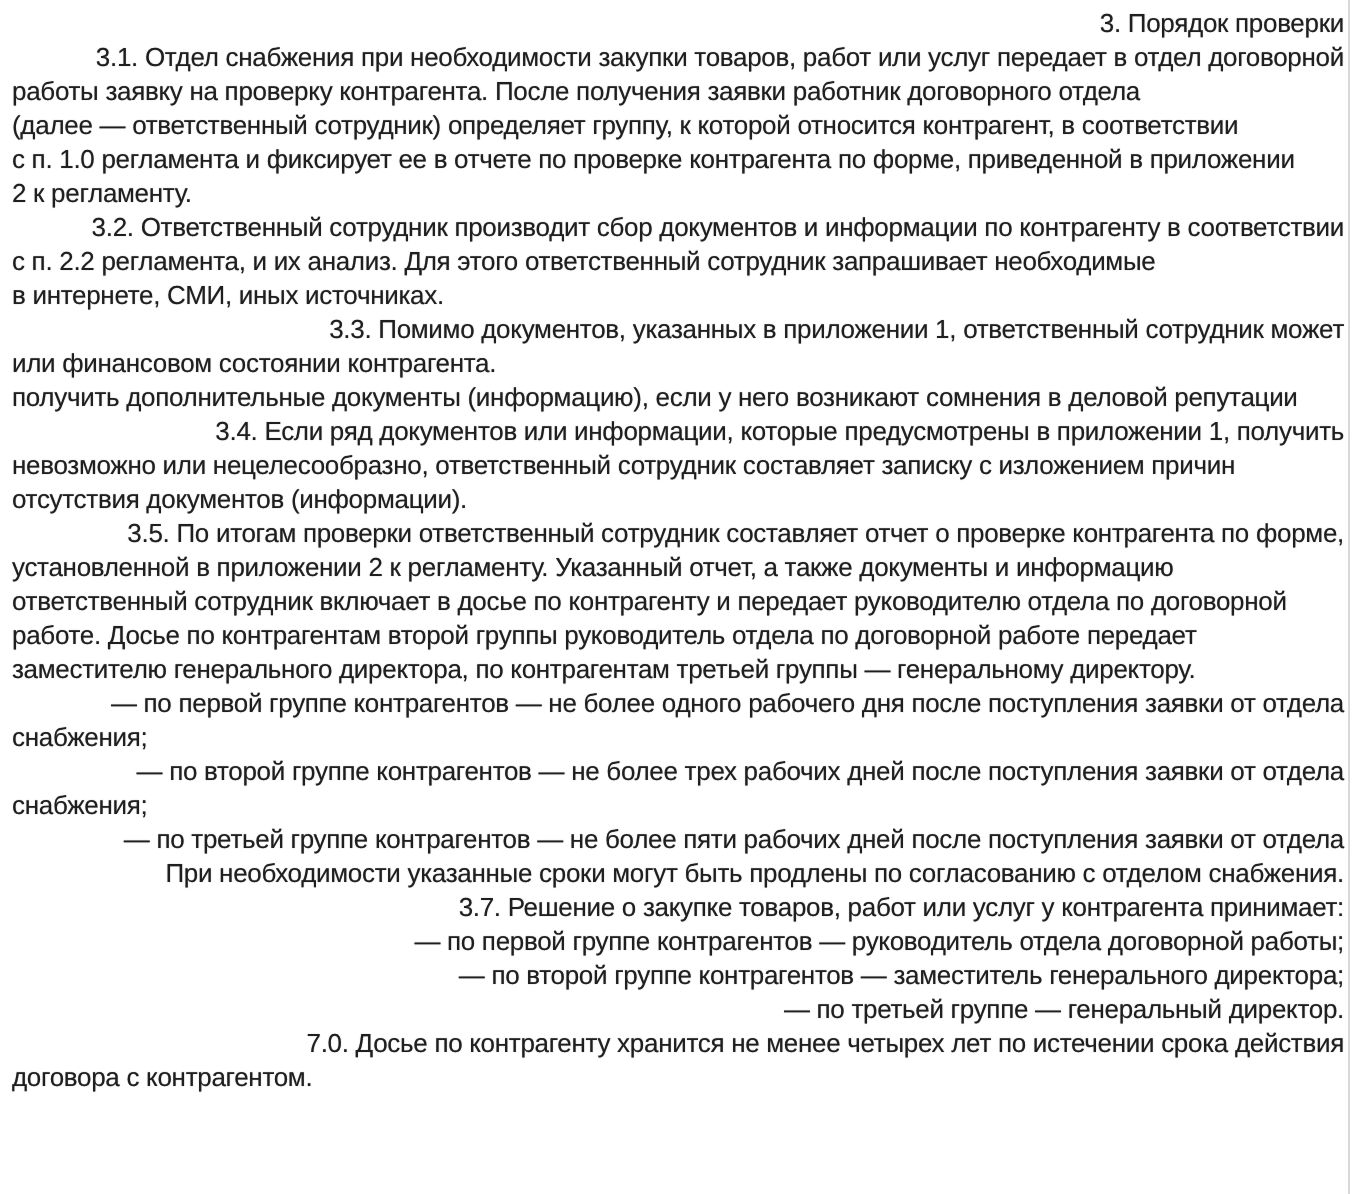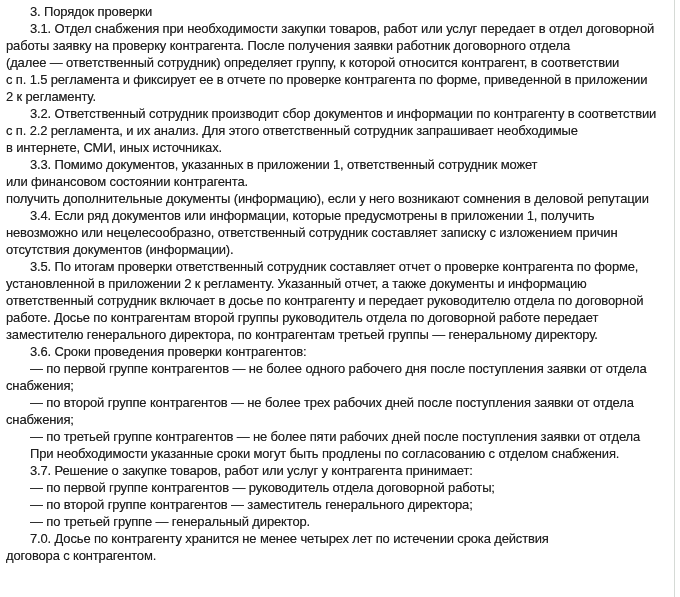--- a/index.html
+++ b/index.html
@@ -27,56 +27,56 @@
     letter-spacing: -0.15px;
   }
   .line {
     height: 17px;
     line-height: 17px;
     white-space: nowrap;
     text-shadow: 0 0 0.5px rgba(0,0,0,0.5);
   }
   .ind {
     padding-left: 24px;
+    text-align: right;
   }
   .page-edge {
     position: absolute;
     top: 0;
     left: 674px;
     width: 1px;
     height: 597px;
     background: var(--border, #d6dad6);
   }
 </style>
 </head>
 <body>
 
 <div class="page">
   <div class="content">
     <div class="line ind">3. Порядок проверки</div>
     <div class="line ind">3.1. Отдел снабжения при необходимости закупки товаров, работ или услуг передает в отдел договорной</div>
     <div class="line">работы заявку на проверку контрагента. После получения заявки работник договорного отдела</div>
     <div class="line">(далее — ответственный сотрудник) определяет группу, к которой относится контрагент, в соответствии</div>
-    <div class="line">с п. 1.5 регламента и фиксирует ее в отчете по проверке контрагента по форме, приведенной в приложении</div>
+    <div class="line">с п. 1.0 регламента и фиксирует ее в отчете по проверке контрагента по форме, приведенной в приложении</div>
     <div class="line">2 к регламенту.</div>
     <div class="line ind">3.2. Ответственный сотрудник производит сбор документов и информации по контрагенту в соответствии</div>
     <div class="line">с п. 2.2 регламента, и их анализ. Для этого ответственный сотрудник запрашивает необходимые</div>
     <div class="line">в интернете, СМИ, иных источниках.</div>
     <div class="line ind">3.3. Помимо документов, указанных в приложении 1, ответственный сотрудник может</div>
     <div class="line">или финансовом состоянии контрагента.</div>
     <div class="line">получить дополнительные документы (информацию), если у него возникают сомнения в деловой репутации</div>
     <div class="line ind">3.4. Если ряд документов или информации, которые предусмотрены в приложении 1, получить</div>
     <div class="line">невозможно или нецелесообразно, ответственный сотрудник составляет записку с изложением причин</div>
     <div class="line">отсутствия документов (информации).</div>
     <div class="line ind">3.5. По итогам проверки ответственный сотрудник составляет отчет о проверке контрагента по форме,</div>
     <div class="line">установленной в приложении 2 к регламенту. Указанный отчет, а также документы и информацию</div>
     <div class="line">ответственный сотрудник включает в досье по контрагенту и передает руководителю отдела по договорной</div>
     <div class="line">работе. Досье по контрагентам второй группы руководитель отдела по договорной работе передает</div>
     <div class="line">заместителю генерального директора, по контрагентам третьей группы — генеральному директору.</div>
-    <div class="line ind">3.6. Сроки проведения проверки контрагентов:</div>
     <div class="line ind">— по первой группе контрагентов — не более одного рабочего дня после поступления заявки от отдела</div>
     <div class="line">снабжения;</div>
     <div class="line ind">— по второй группе контрагентов — не более трех рабочих дней после поступления заявки от отдела</div>
     <div class="line">снабжения;</div>
     <div class="line ind">— по третьей группе контрагентов — не более пяти рабочих дней после поступления заявки от отдела</div>
     <div class="line ind">При необходимости указанные сроки могут быть продлены по согласованию с отделом снабжения.</div>
     <div class="line ind">3.7. Решение о закупке товаров, работ или услуг у контрагента принимает:</div>
     <div class="line ind">— по первой группе контрагентов — руководитель отдела договорной работы;</div>
     <div class="line ind">— по второй группе контрагентов — заместитель генерального директора;</div>
     <div class="line ind">— по третьей группе — генеральный директор.</div>

